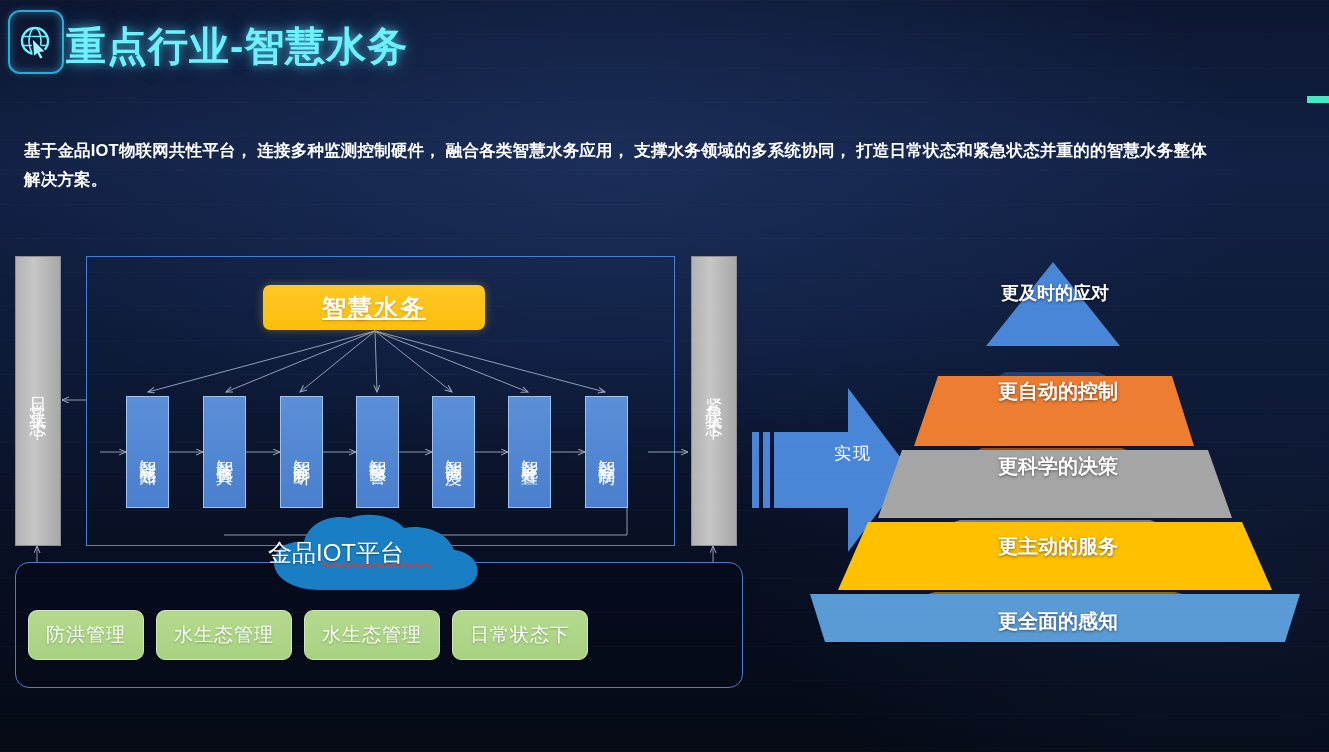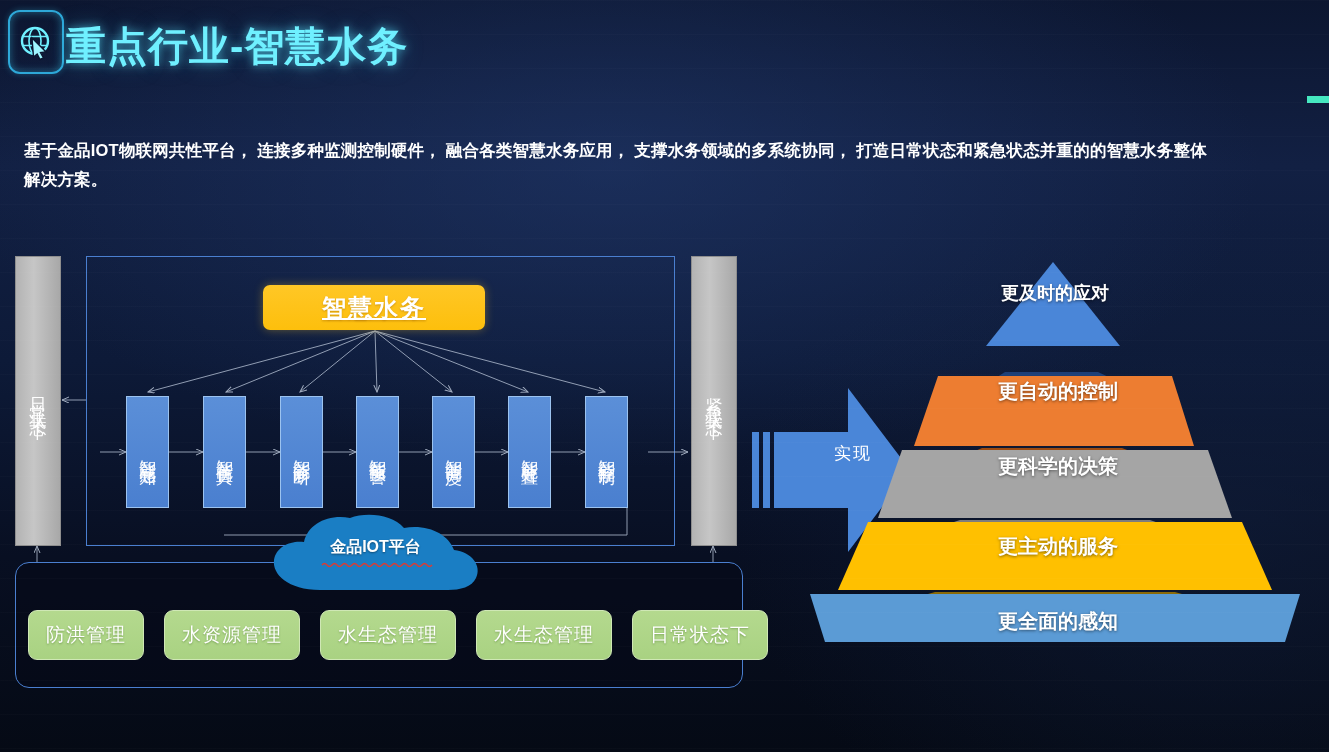--- a/index.html
+++ b/index.html
@@ -87,36 +87,35 @@
   }
   .pbox span{
     writing-mode:vertical-rl;text-orientation:upright;
     font-size:17px;color:#ffffff;line-height:1;letter-spacing:3px;
   }
 
   #cloud{
     position:absolute;left:268px;top:512px;width:215px;height:80px;z-index:4;
   }
   #cloud-label{
-    position:absolute;left:268px;top:537px;width:215px;text-align:center;
-    font-size:16px;color:#ffffff;z-index:5;
+    position:absolute;left:268px;top:537px;width:215px;
+    font-size:24px;color:#ffffff;z-index:5;
     text-shadow:0 1px 2px rgba(0,0,0,.4);
-    font-weight:bold;
   }
   #cloud-underline{
     position:absolute;left:322px;top:562px;width:110px;height:4px;z-index:6;
   }
 
   #bottom-panel{
     position:absolute;left:15px;top:562px;width:726px;height:124px;
     border:1px solid #4a7fd0;border-radius:14px;
     background:rgba(5,10,24,.55);
   }
   #chips{
-    position:absolute;left:28px;top:610px;display:flex;gap:20px;z-index:7;
+    position:absolute;left:28px;top:610px;display:flex;gap:12px;z-index:7;
   }
   .chip{
     height:48px;padding:0 17px;border-radius:9px;
     background:linear-gradient(180deg,#b4d98e 0%,#a9d282 100%);
     border:1px solid #cfe7b5;
     display:flex;align-items:center;justify-content:center;
     font-size:19px;color:#ffffff;letter-spacing:1px;
     text-shadow:0 1px 2px rgba(60,100,30,.45);
     white-space:nowrap;
   }
@@ -226,21 +225,20 @@
     <path d="M52,78 C20,78 4,62 6,48 C8,34 24,28 36,30 C40,12 60,2 82,6 C98,0 124,2 136,16 C160,12 180,22 186,38 C204,40 214,54 208,66 C204,75 192,78 180,78 Z" fill="#1a7ec4"></path>
   </svg>
   <div id="cloud-label">金品IOT平台</div>
   <svg id="cloud-underline" viewBox="0 0 110 4" preserveAspectRatio="none">
     <path d="M0,3 q2.5,-3 5,0 t5,0 t5,0 t5,0 t5,0 t5,0 t5,0 t5,0 t5,0 t5,0 t5,0 t5,0 t5,0 t5,0 t5,0 t5,0 t5,0 t5,0 t5,0 t5,0 t5,0 t5,0" fill="none" stroke="#e03a2f" stroke-width="1.4"></path>
   </svg>
 
   <div id="bottom-panel"></div>
   <div id="chips">
     <div class="chip">防洪管理</div>
-    <div class="chip">水资源管理</div>
     <div class="chip">水生态管理</div>
     <div class="chip">水生态管理</div>
     <div class="chip">日常状态下</div>
   </div>
 
   <svg id="impl-arrow" viewBox="0 0 160 180">
     <rect x="0" y="52" width="7" height="76" fill="#4a86d8"></rect>
     <rect x="11" y="52" width="7" height="76" fill="#4a86d8"></rect>
     <path d="M22,52 L96,52 L96,8 L158,90 L96,172 L96,128 L22,128 Z" fill="#4a86d8"></path>
   </svg>

